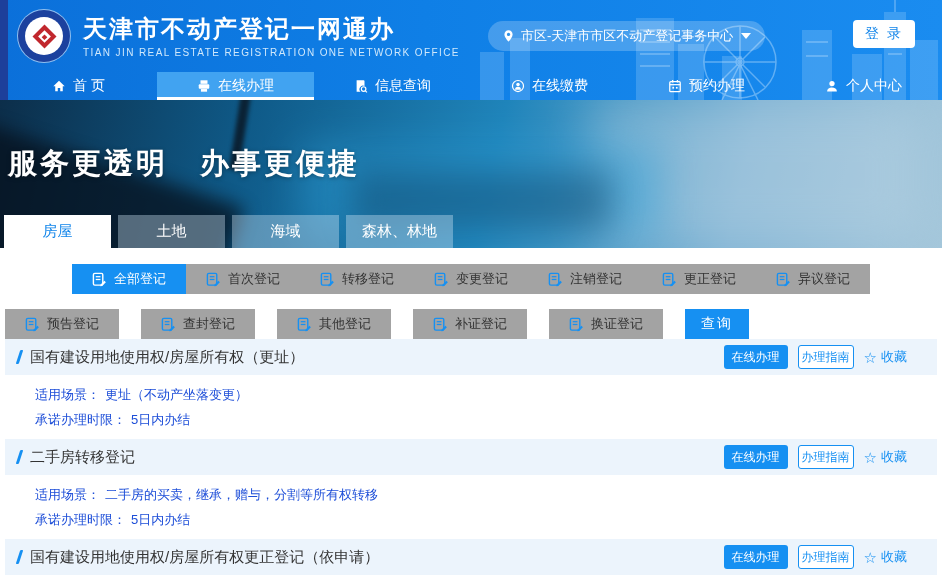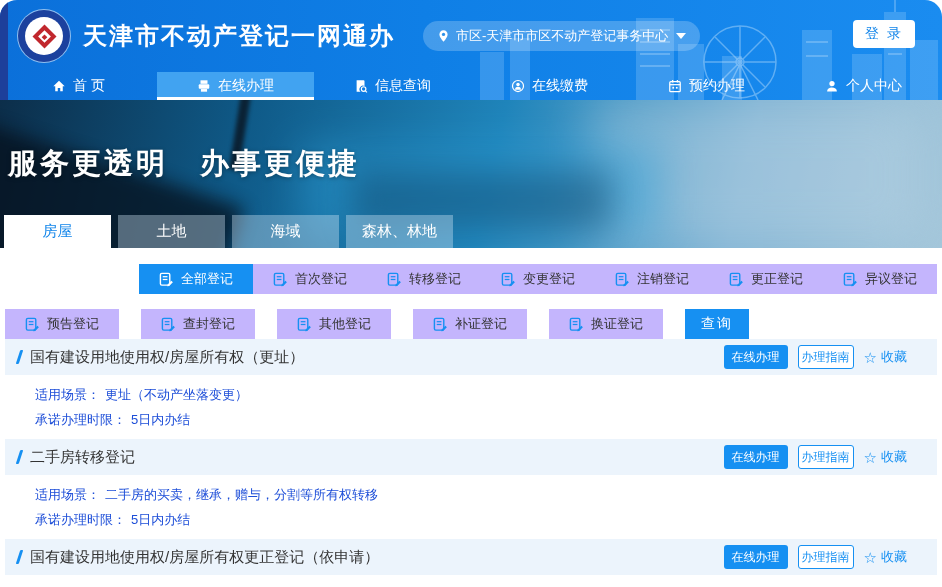--- a/index.html
+++ b/index.html
@@ -1,18 +1,18 @@
 <!DOCTYPE html>
 <html><head>
 <meta charset="utf-8">
 <style>
   * { margin:0; padding:0; box-sizing:border-box; }
   html,body { background:#fff; }
   body { font-family:"Liberation Sans","DejaVu Sans",sans-serif; }
-  .page { position:relative; width:942px; height:587px; overflow:hidden; background:#fff; margin:0 auto;border-radius:17px; }
+  .page { position:relative; width:942px; height:587px; overflow:hidden; background:#fff; margin:0 auto; }
 
   
   .top { position:relative; height:100px; background:linear-gradient(90deg,#0b70da 0%,#0f7fe6 45%,#1a8cf0 100%); overflow:hidden; }
   .left-strip { position:absolute; left:0; top:0; width:8px; height:100px; background:#1d3f9a; z-index:3; }
   .skyline { position:absolute; right:0; top:0; z-index:0; }
 
   .header-row { position:relative; z-index:2; height:72px; display:flex; align-items:center; }
   .logo { width:52px; height:52px; border-radius:50%; background:#1c419e; margin-left:18px; flex:0 0 auto;
           display:flex; align-items:center; justify-content:center; box-shadow:0 0 0 1px rgba(255,255,255,.55); }
   .logo-inner { width:38px; height:38px; border-radius:50%; background:#fff; display:flex; align-items:center; justify-content:center; }
@@ -51,23 +51,23 @@
   .slogan { position:absolute; left:8px; top:44px; z-index:2; color:#fff; font-size:29px; font-weight:bold;
             letter-spacing:3px; text-shadow:0 1px 4px rgba(0,0,0,.35); white-space:nowrap; }
 
   .tabs { position:absolute; left:4px; bottom:0; z-index:2; display:flex; gap:7px; }
   .tab { width:107px; height:33px; display:flex; align-items:center; justify-content:center; font-size:15px;
          color:#fff; background:rgba(210,232,248,.38); cursor:pointer; white-space:nowrap; }
   .tab.active { background:#fff; color:#1285ea; }
 
   
   .content { padding:16px 5px 0; }
-  .filter-row { display:flex; justify-content:flex-end; }
+  .filter-row { display:flex; justify-content:center; }
   .filter-row.second { margin-top:15px; justify-content:flex-start; gap:22px; }
-  .filter-btn { width:114px; height:30px; background:#c4b5fd; border:none; display:flex; align-items:center;
+  .filter-btn { width:114px; height:30px; background:#a3a3a3; border:none; display:flex; align-items:center;
                 justify-content:center; gap:7px; font-size:13px; color:#333; cursor:pointer; flex:0 0 auto; }
   .filter-btn .ficon { color:#1690f2; display:flex; }
   .filter-btn.active { background:#1690f2; color:#fff; }
   .filter-btn.active .ficon { color:#fff; }
 
   .search-group { margin-left:auto; margin-right:30px; display:flex; width:247px; height:30px; }
   .search-input { flex:1; min-width:0; border:1px solid #dcdfe4; border-right:none; padding:0 10px; font-size:13px; color:#333; outline:none; }
   .search-input::placeholder { color:#c0c4cc; }
   .search-btn { width:64px; background:#1690f2; color:#fff; border:none; font-size:14px; letter-spacing:2px; cursor:pointer; }
 
@@ -135,20 +135,21 @@
         <div class="logo-inner">
           <div class="logo-d1">
               <div class="logo-d2">
                 <div class="logo-d3"></div>
               </div>
             </div>
         </div>
       </div>
       <div class="title-block">
         <div class="main-title">天津市不动产登记一网通办</div>
+        <div class="sub-title">TIAN JIN REAL ESTATE REGISTRATION ONE NETWORK OFFICE</div>
       </div>
       <div class="location-pill">
         <svg width="13" height="14" viewBox="0 0 16 16">
           <path d="M8 1 C5 1 3 3.2 3 6 c0 3.6 5 9 5 9 s5-5.4 5-9 C13 3.2 11 1 8 1 Z" fill="#fff"></path>
           <circle cx="8" cy="6" r="2" fill="#2f92e8"></circle>
         </svg>
         <span>市区-天津市市区不动产登记事务中心</span>
         <span class="caret-down"></span>
       </div>
     </div>

